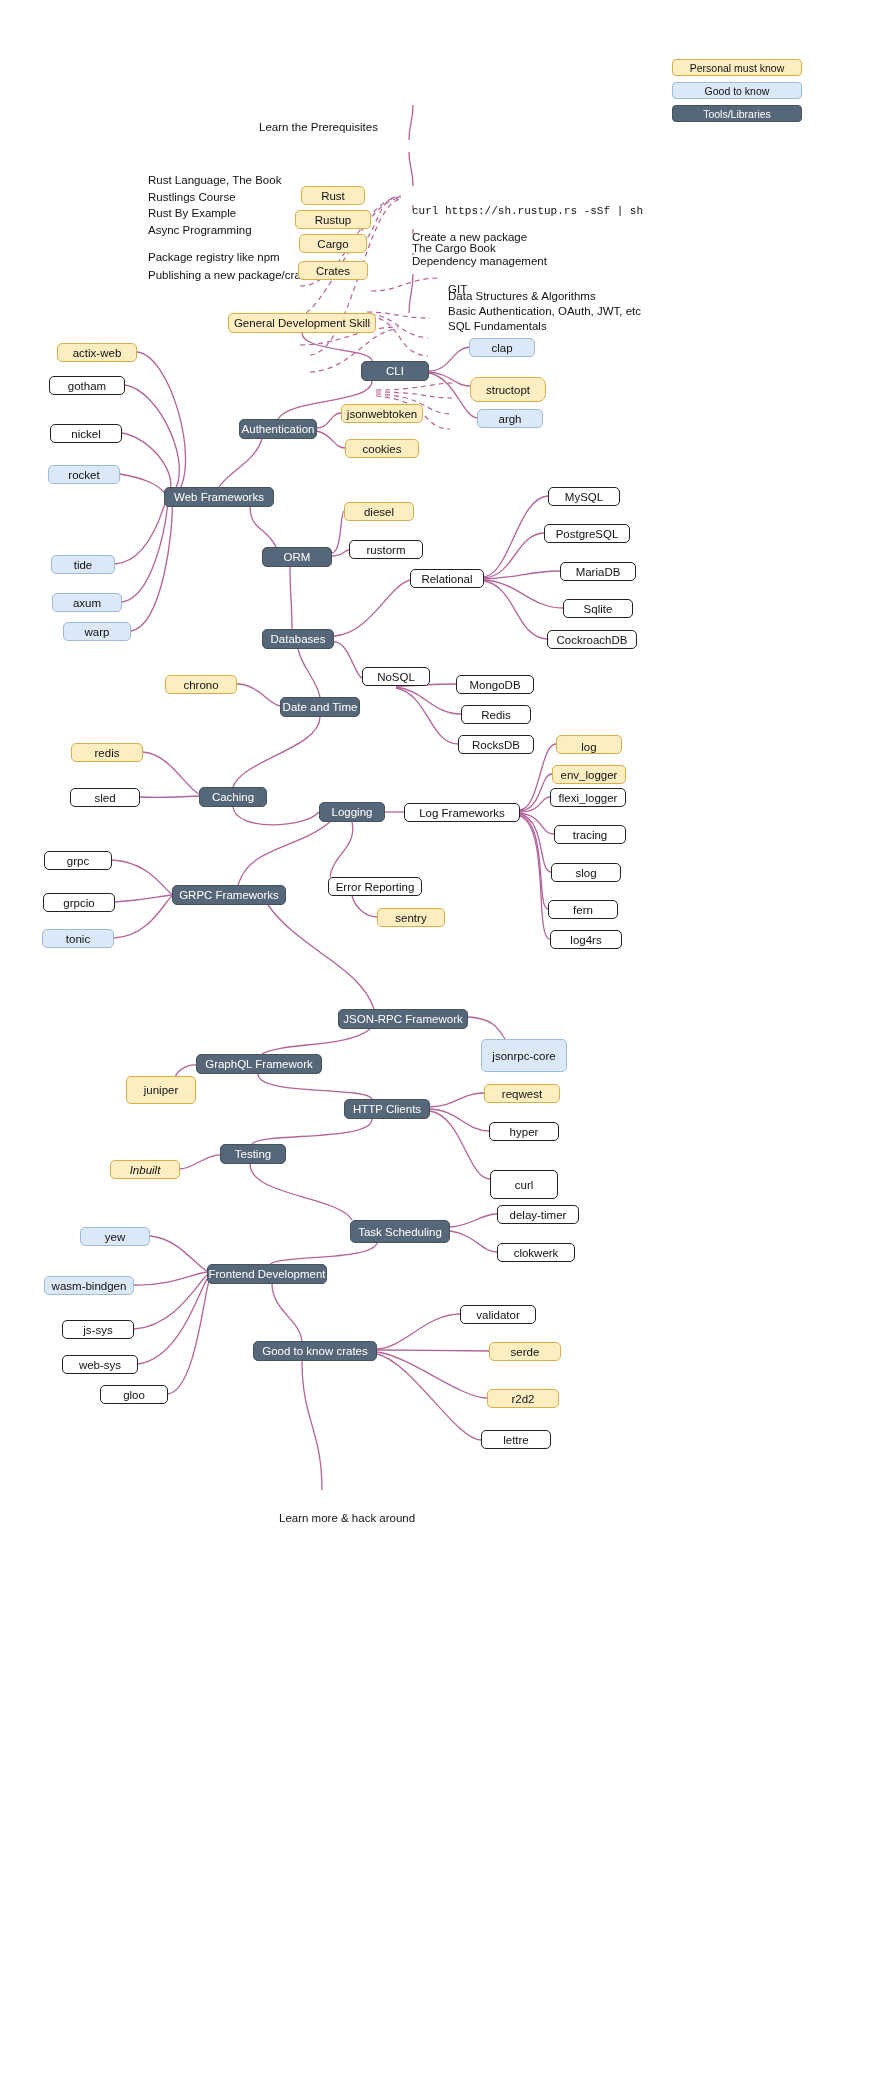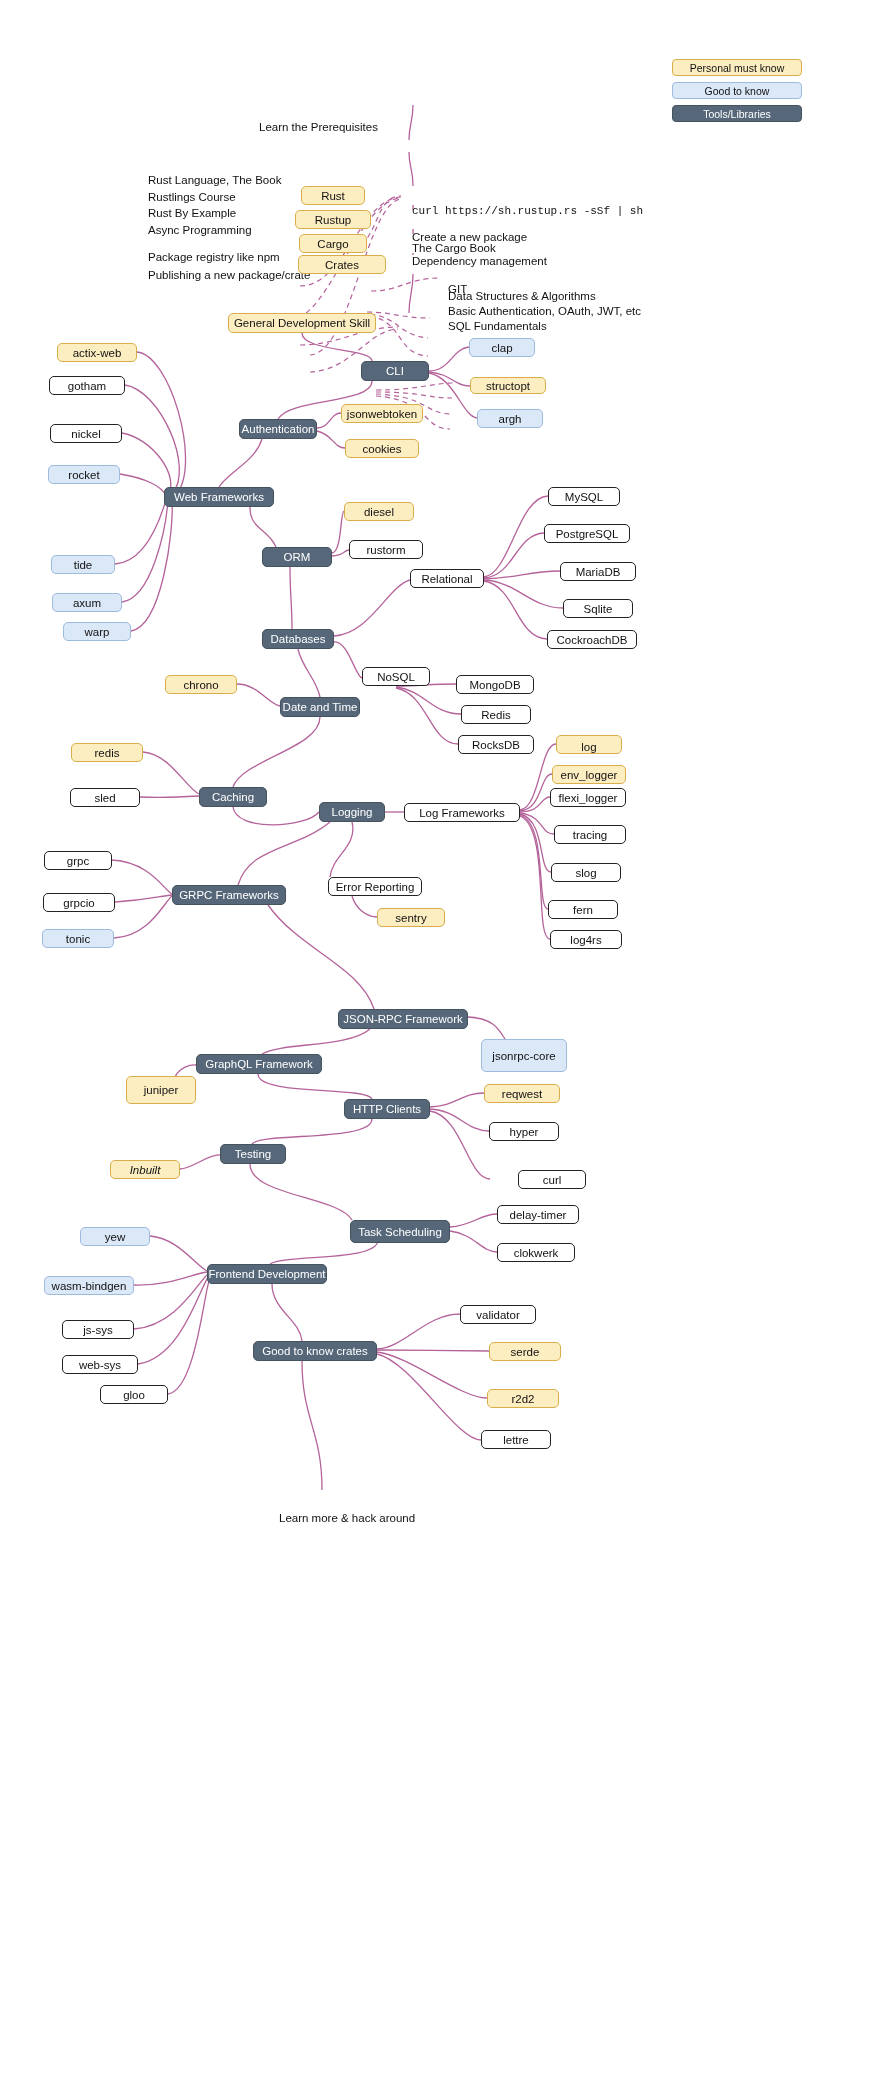--- a/index.html
+++ b/index.html
@@ -225,33 +225,33 @@
   <div id="nodes-layer">
       <div class="node yellow" style="left: 301px; top: 186px; width: 64px; height: 19px;">
         <span>Rust</span>
       </div>
       <div class="node yellow" style="left: 295px; top: 210px; width: 76px; height: 19px;">
         <span>Rustup</span>
       </div>
       <div class="node yellow" style="left: 299px; top: 234px; width: 68px; height: 19px;">
         <span>Cargo</span>
       </div>
-      <div class="node yellow" style="left: 298px; top: 255px; width: 88px; height: 19px;">
+      <div class="node yellow" style="left: 298px; top: 261px; width: 70px; height: 19px;">
         <span>Crates</span>
       </div>
       <div class="node yellow" style="left: 228px; top: 313px; width: 148px; height: 20px;">
         <span>General Development Skill</span>
       </div>
       <div class="node dark" style="left: 361px; top: 361px; width: 68px; height: 20px;">
         <span>CLI</span>
       </div>
       <div class="node blue" style="left: 469px; top: 338px; width: 66px; height: 19px;">
         <span>clap</span>
       </div>
-      <div class="node yellow" style="left: 470px; top: 377px; width: 76px; height: 17px;">
+      <div class="node yellow" style="left: 470px; top: 377px; width: 76px; height: 25px; border-radius: 8px;">
         <span>structopt</span>
       </div>
       <div class="node blue" style="left: 477px; top: 409px; width: 66px; height: 19px;">
         <span>argh</span>
       </div>
       <div class="node dark" style="left: 239px; top: 419px; width: 78px; height: 20px;">
         <span>Authentication</span>
       </div>
       <div class="node yellow" style="left: 341px; top: 404px; width: 82px; height: 19px;">
         <span>jsonwebtoken</span>
@@ -399,21 +399,21 @@
       </div>
       <div class="node dark" style="left: 344px; top: 1099px; width: 86px; height: 20px;">
         <span>HTTP Clients</span>
       </div>
       <div class="node yellow" style="left: 484px; top: 1084px; width: 76px; height: 19px;">
         <span>reqwest</span>
       </div>
       <div class="node white" style="left: 489px; top: 1122px; width: 70px; height: 19px;">
         <span>hyper</span>
       </div>
-      <div class="node white" style="left: 518px; top: 1170px; width: 68px; height: 19px;">
+      <div class="node white" style="left: 490px; top: 1170px; width: 68px; height: 29px;">
         <span>curl</span>
       </div>
       <div class="node dark" style="left: 220px; top: 1144px; width: 66px; height: 20px;">
         <span>Testing</span>
       </div>
       <div class="node yellow italic" style="left: 110px; top: 1160px; width: 70px; height: 19px;">
         <span>Inbuilt</span>
       </div>
       <div class="node dark" style="left: 350px; top: 1220px; width: 100px; height: 23px; align-items: center;">
         <span>Task Scheduling</span>

